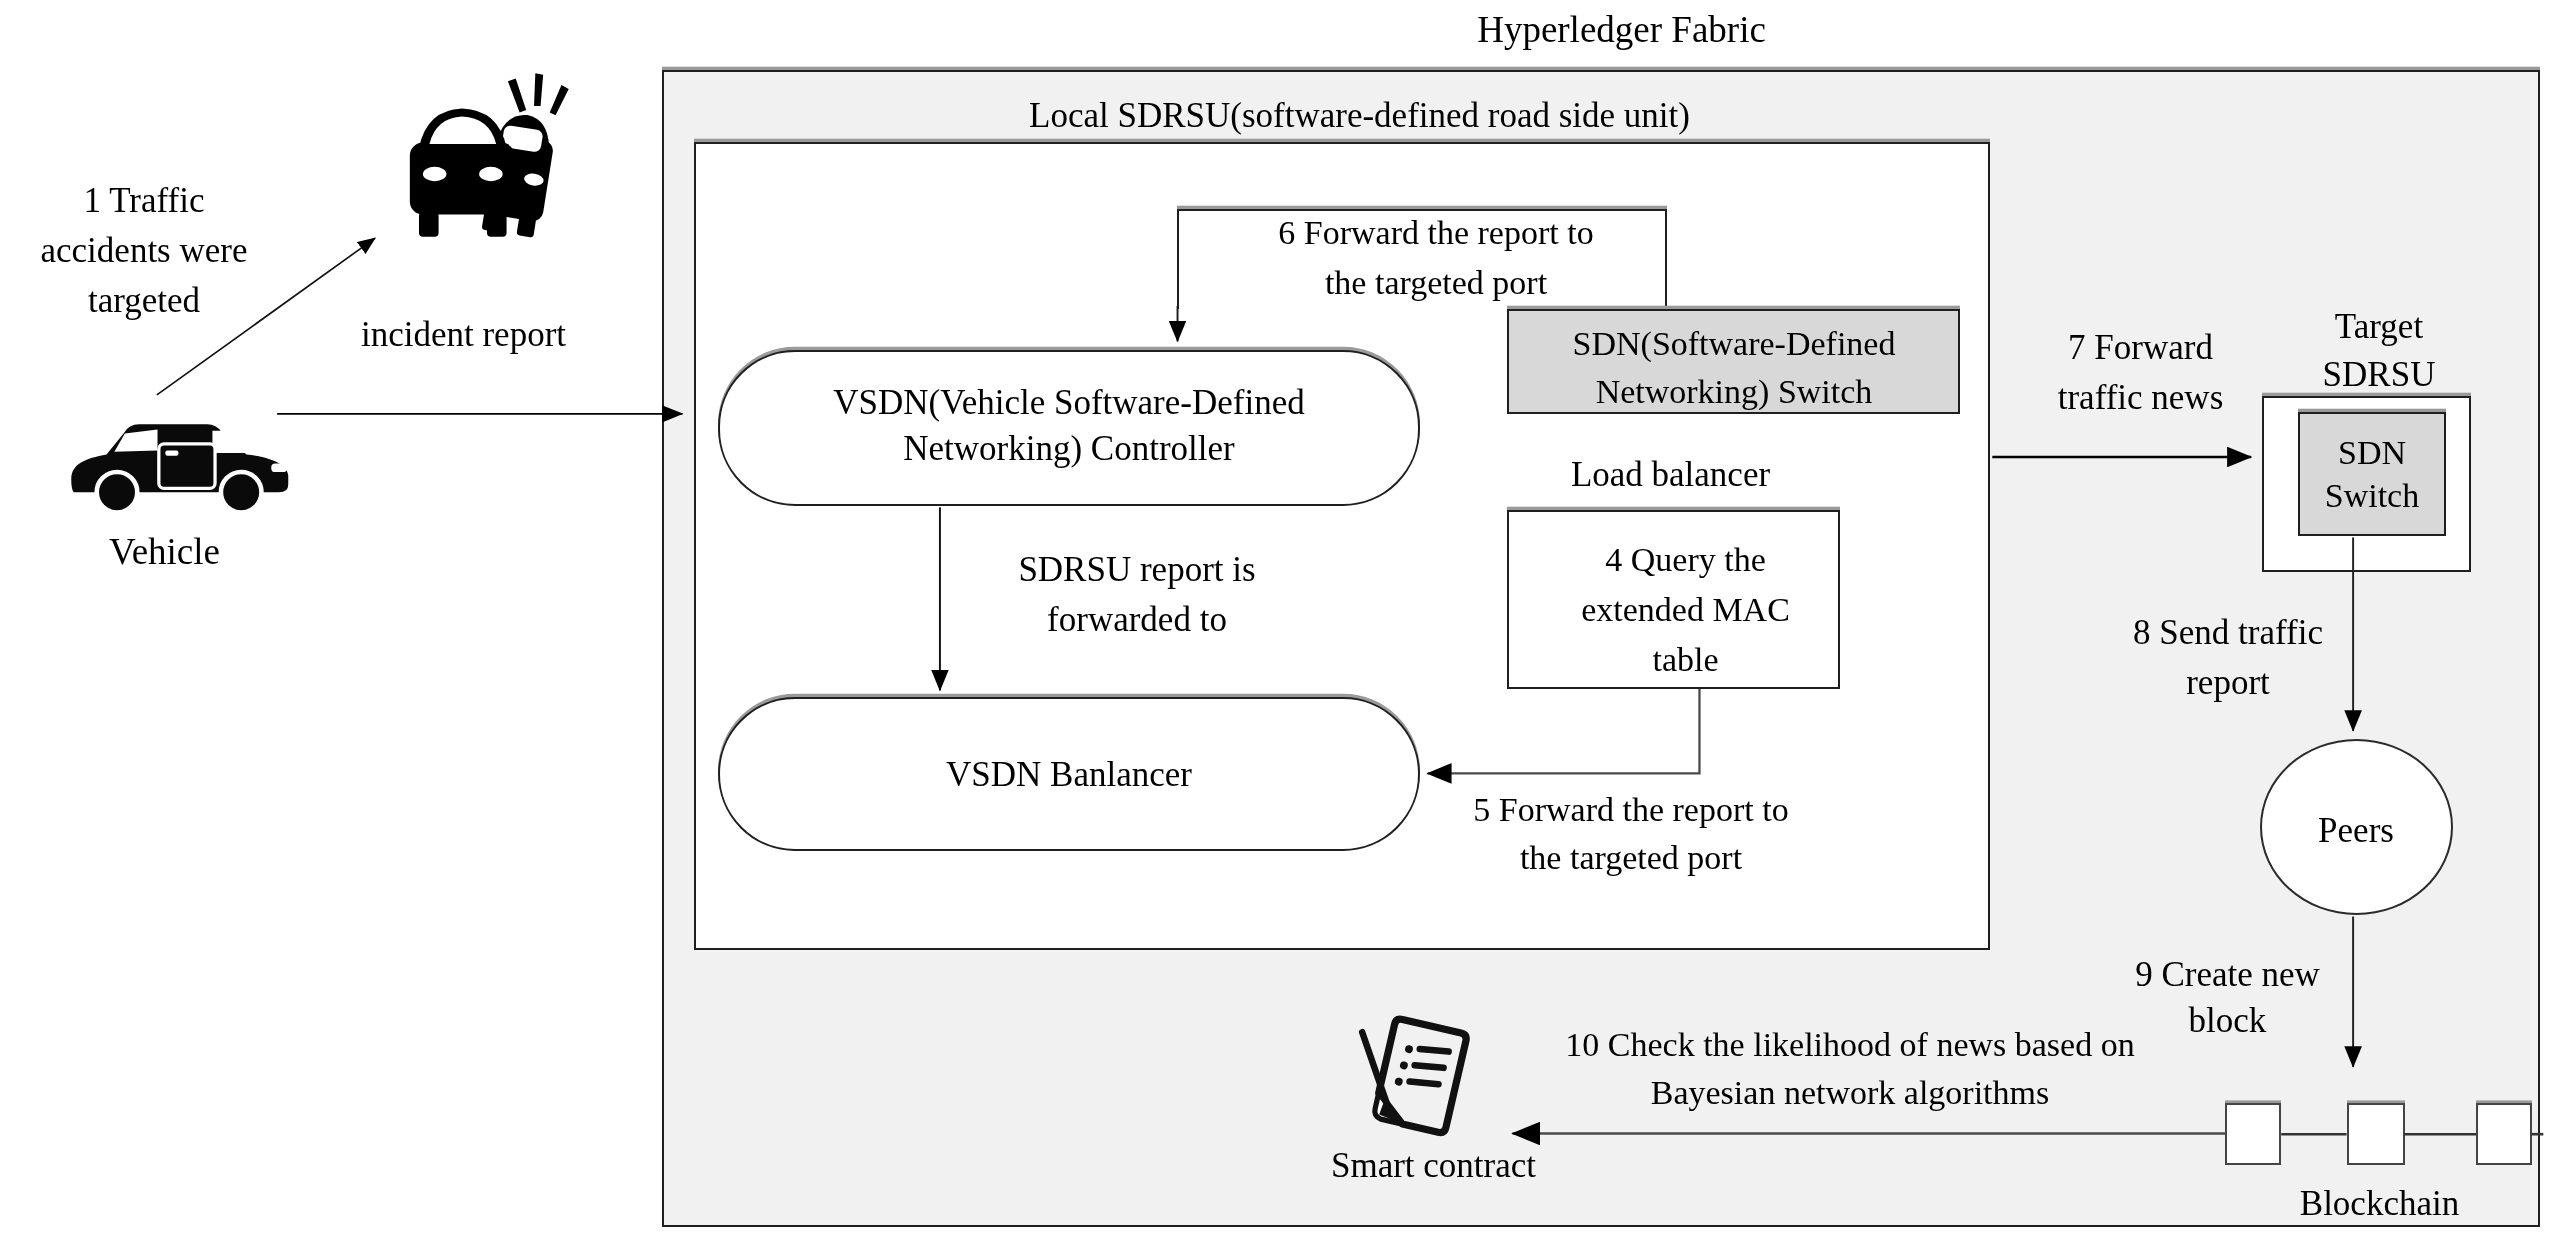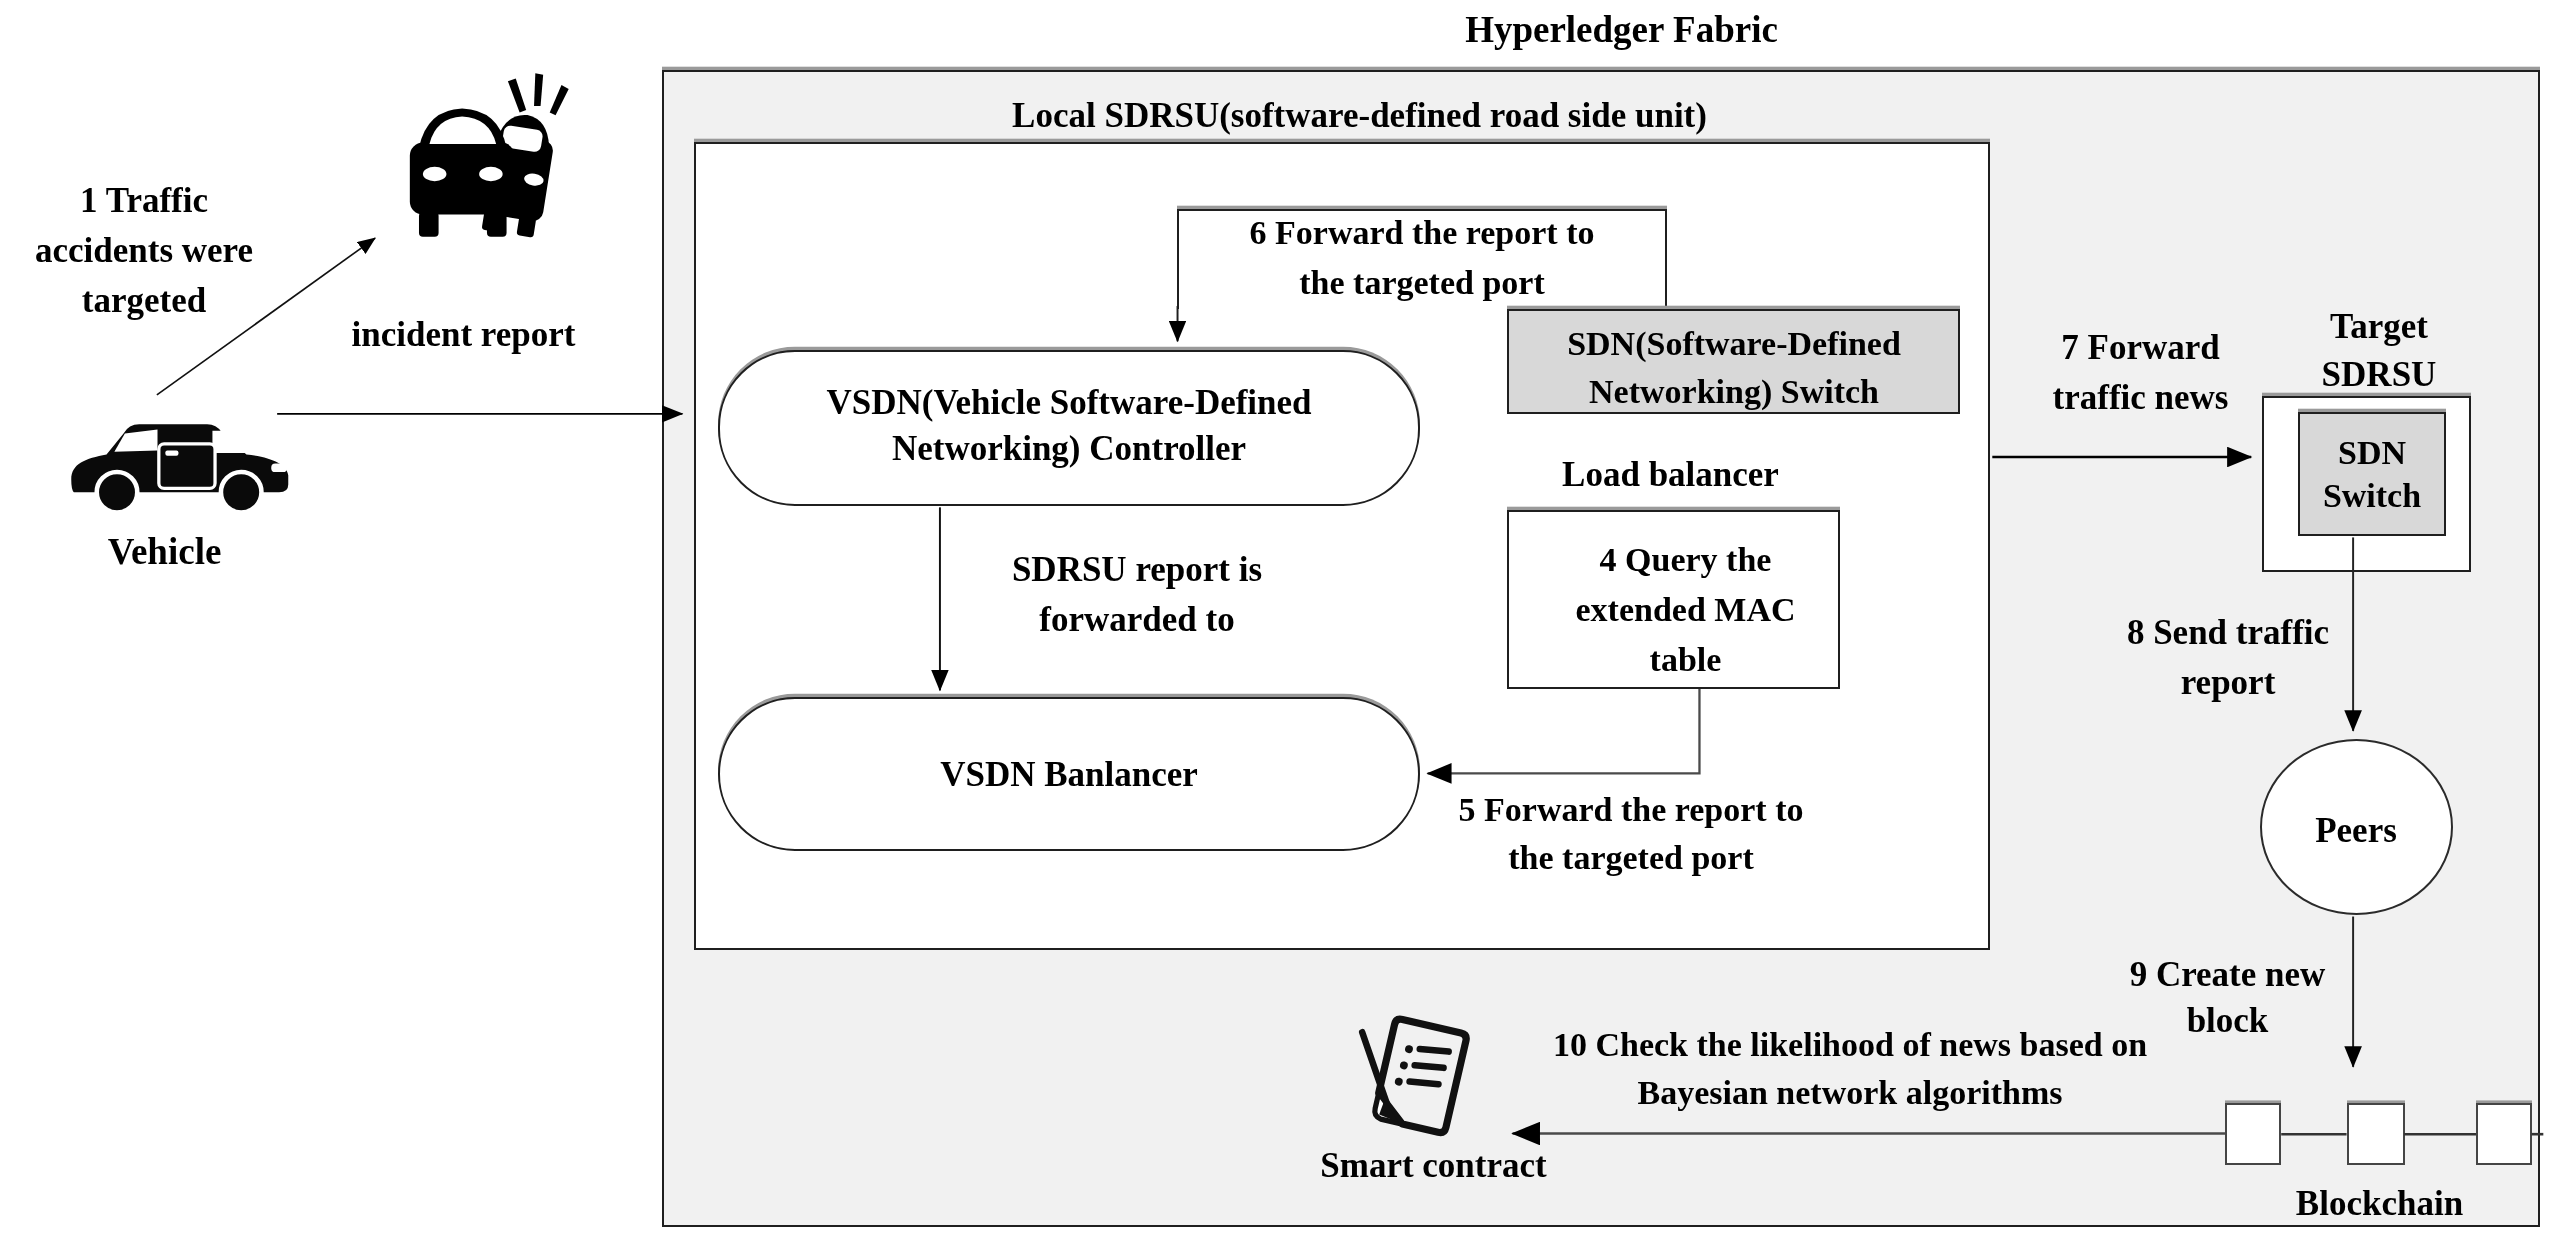--- a/index.html
+++ b/index.html
@@ -4,21 +4,21 @@
 <style>
   html,body{margin:0;padding:0;background:#ffffff;}
   #canvas{position:relative;width:2576px;height:1250px;background:#ffffff;overflow:hidden;
           font-family:"Liberation Serif","DejaVu Serif",serif;color:#000;}
   .box{position:absolute;box-sizing:border-box;}
   .bordered{border:2px solid #1f1f1f;box-shadow:0 -3.3px 0 #9a9a9a;}
   .fill-outer{background:#f1f1f1;}
   .fill-white{background:#ffffff;}
   .fill-gray{background:#d8d8d8;}
   .stadium{border-radius:77px;}
-  .lbl{position:absolute;text-align:center;font-size:35px;line-height:50px;white-space:nowrap;z-index:6;font-weight:bold;}
+  .lbl{position:absolute;text-align:center;font-size:35px;line-height:50px;white-space:nowrap;z-index:6;}
   .lbl span{display:block;}
   svg.overlay{position:absolute;left:0;top:0;z-index:5;pointer-events:none;}
   .sq{position:absolute;box-sizing:border-box;width:58px;height:62px;background:#ffffff;
       border:2.6px solid #454545;box-shadow:0 -2.6px 0 #9a9a9a;}
 </style>
 </head>
 <body>
 
 <div id="canvas">
 
@@ -142,21 +142,21 @@
   </div>
 
   <div class="lbl" style="left:300px;top:310px;width:327px;">
     <span>incident report</span>
   </div>
 
   <div class="lbl" style="left:34px;top:527px;width:261px;font-size:37px;">
     <span>Vehicle</span>
   </div>
 
-  <div class="lbl" style="left:1177px;top:208px;width:490px;font-size:34px;">
+  <div class="lbl" style="left:1177px;top:208px;width:490px;font-size:34px;padding-left:14px;">
     <span>6 Forward the report to</span>
     <span>the targeted port</span>
   </div>
 
   <div class="lbl" style="left:1505px;top:320px;width:458px;font-size:34px;line-height:48px;">
     <span>SDN(Software-Defined</span>
     <span>Networking) Switch</span>
   </div>
 
   <div class="lbl" style="left:742px;top:380px;width:654px;line-height:46px;">

